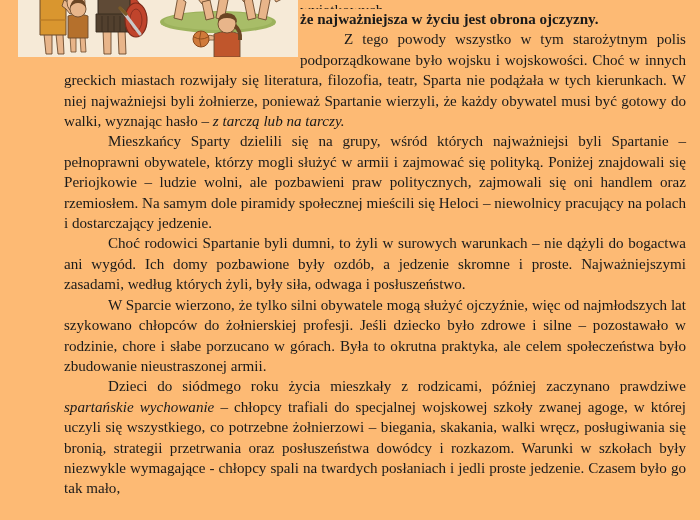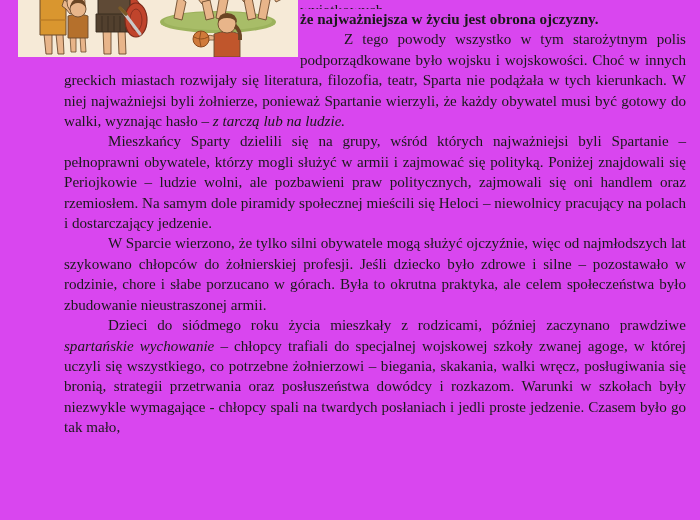--- a/index.html
+++ b/index.html
@@ -4,21 +4,21 @@
 <style>
   html, body {
     margin: 0;
     padding: 0;
     background: #ffffff;
   }
   #page {
     position: relative;
     width: 700px;
     height: 520px;
-    background: #d946ef;
+    background: #fdba74;
     overflow: hidden;
     font-family: "Liberation Serif", "DejaVu Serif", serif;
     color: #1a1a1a;
   }
 
   
   #illustration {
     position: absolute;
     left: 18px;
     top: -22px;
@@ -174,23 +174,24 @@
       <span class="clipped-line">
         <span class="justify-stretch">
           <span>w</span>
           <span>wyjątkowych</span>
 
         </span>
       </span>
       <span>że najważniejsza w życiu jest obrona ojczyzny.</span>
     </div>
 
-    <p class="para"><span>Z tego powody wszystko w tym starożytnym polis podporządkowane było wojsku i wojskowości. Choć w innych greckich miastach rozwijały się literatura, filozofia, teatr, Sparta nie podążała w tych kierunkach. W niej najważniejsi byli żołnierze, ponieważ Spartanie wierzyli, że każdy obywatel musi być gotowy do walki, wyznając hasło – </span><i>z tarczą lub na ludzie.</i></p>
+    <p class="para"><span>Z tego powody wszystko w tym starożytnym polis podporządkowane było wojsku i wojskowości. Choć w innych greckich miastach rozwijały się literatura, filozofia, teatr, Sparta nie podążała w tych kierunkach. W niej najważniejsi byli żołnierze, ponieważ Spartanie wierzyli, że każdy obywatel musi być gotowy do walki, wyznając hasło – </span><i>z tarczą lub na tarczy.</i></p>
 
     <p class="para"><span>Mieszkańcy Sparty dzielili się na grupy, wśród których najważniejsi byli </span><b>Spartanie</b><span> – pełnoprawni obywatele, którzy mogli służyć w armii i zajmować się polityką. Poniżej znajdowali się </span><b>Periojkowie</b><span> – ludzie wolni, ale pozbawieni praw politycznych, zajmowali się oni handlem oraz rzemiosłem. Na samym dole piramidy społecznej mieścili się </span><b>Heloci</b><span> – niewolnicy pracujący na polach i dostarczający jedzenie.</span></p>
 
+    <p class="para">Choć rodowici Spartanie byli dumni, to żyli w surowych warunkach – nie dążyli do bogactwa ani wygód. Ich domy pozbawione były ozdób, a jedzenie skromne i proste. Najważniejszymi zasadami, według których żyli, były siła, odwaga i posłuszeństwo.</p>
 
     <p class="para">W Sparcie wierzono, że tylko silni obywatele mogą służyć ojczyźnie, więc od najmłodszych lat szykowano chłopców do żołnierskiej profesji. Jeśli dziecko było zdrowe i silne – pozostawało w rodzinie, chore i słabe porzucano w górach. Była to okrutna praktyka, ale celem społeczeństwa było zbudowanie nieustraszonej armii.</p>
 
     <p class="para"><span>Dzieci </span><b>do siódmego roku życia</b><span> mieszkały z rodzicami, później zaczynano prawdziwe </span><i>spartańskie wychowanie</i><span> – chłopcy trafiali do </span><b>specjalnej wojskowej szkoły zwanej agoge,</b><span> w której uczyli się wszystkiego, co potrzebne żołnierzowi – biegania, skakania, walki wręcz, posługiwania się bronią, strategii przetrwania oraz posłuszeństwa dowódcy i rozkazom. Warunki w szkołach były niezwykle wymagające - chłopcy spali na twardych posłaniach i jedli proste jedzenie. Czasem było go tak mało,</span></p>
 
   </div>
 </div>
 
 </body></html>

